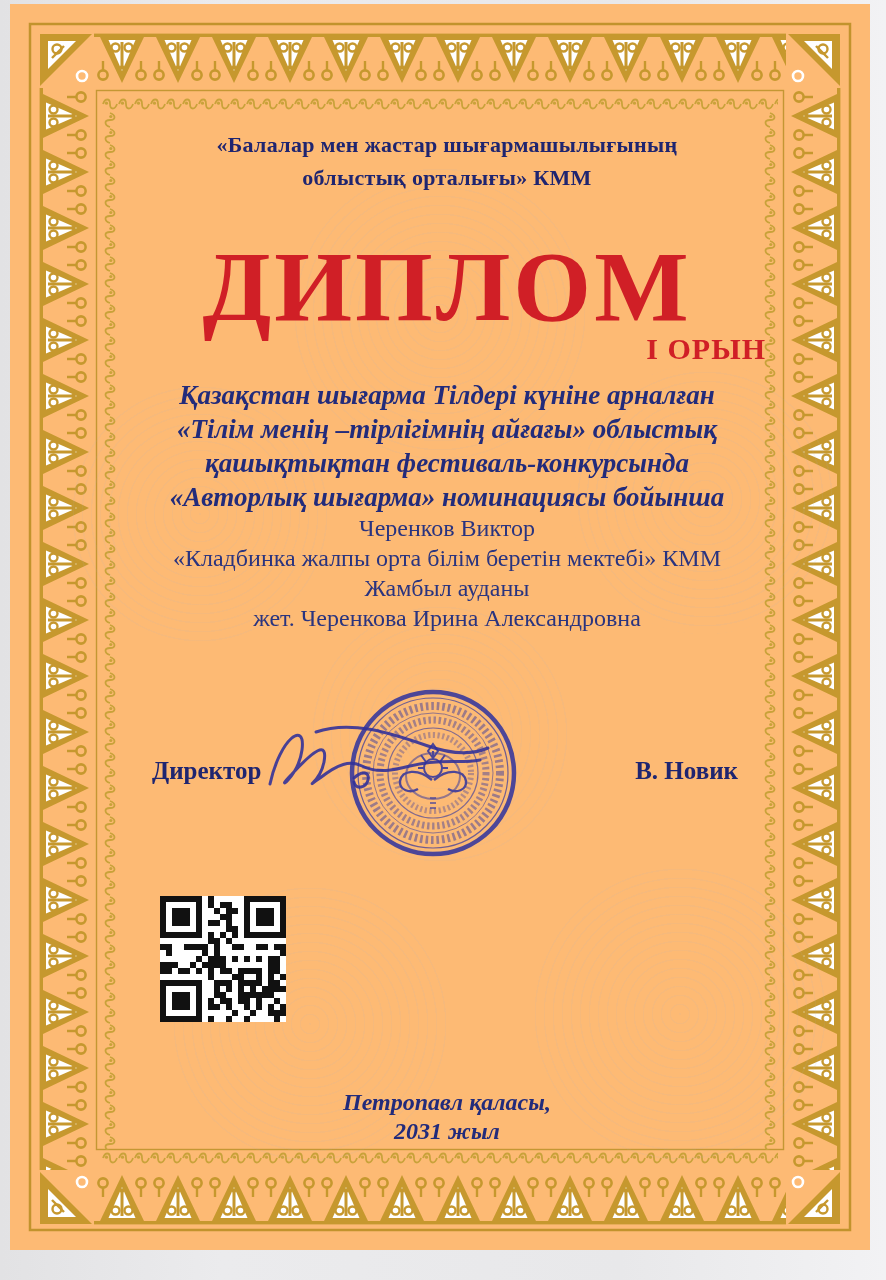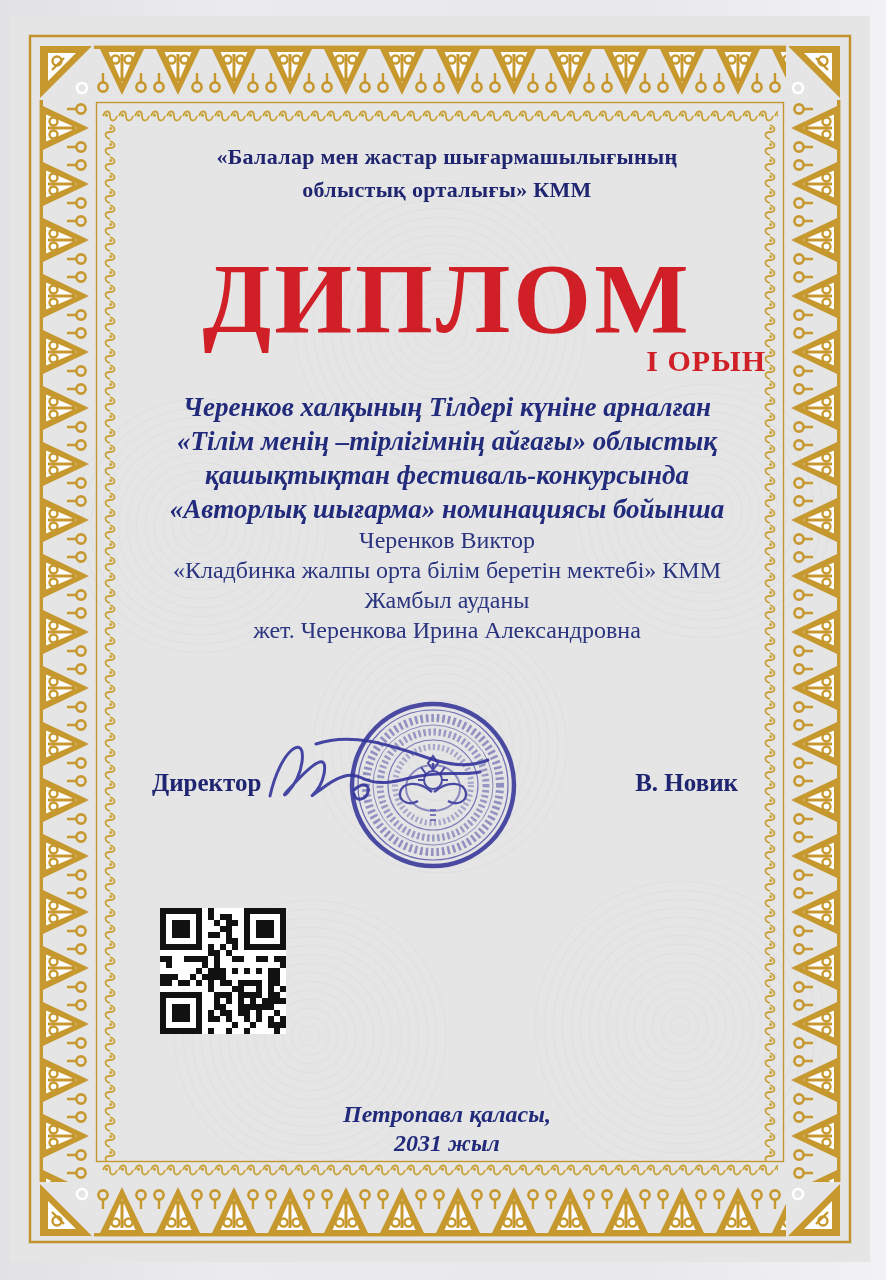--- a/index.html
+++ b/index.html
@@ -2,22 +2,22 @@
 <html><head>
 <meta charset="utf-8">
 <style>
   html,body{margin:0;padding:0;}
   body{
     width:886px;height:1280px;overflow:hidden;position:relative;
     background:linear-gradient(90deg,#e2e2e4 0%,#ebebed 25%,#e8e8ea 70%,#f2f2f4 100%);
     font-family:"Liberation Serif","DejaVu Serif",serif;
   }
   .page{
-    position:absolute;left:10px;top:16px;width:860px;height:1246px;
-    background:#e5e5e5;
+    position:absolute;left:10px;top:4px;width:860px;height:1246px;
+    background:#fdba74;
   }
   .frame{position:absolute;left:0;top:0;}
   
   .wm{
     position:absolute;border-radius:50%;opacity:.55;pointer-events:none;
     background:repeating-radial-gradient(circle at 50% 50%, rgba(168,174,196,.15) 0 1.5px, rgba(0,0,0,0) 1.5px 9px);
   }
   .abs{position:absolute;left:118px;right:104px;text-align:center;color:#252f80;}
   .org{top:124px;font-size:22px;font-weight:bold;line-height:33px;color:#1f2570;letter-spacing:.3px;}
   .title{top:232px;font-size:100px;line-height:102px;font-weight:bold;color:#d01f26;letter-spacing:3px;}
@@ -137,21 +137,21 @@
 
   <div class="abs org">
     <div>«Балалар мен жастар шығармашылығының</div>
     <div>облыстық орталығы» КММ</div>
   </div>
 
   <div class="abs title">ДИПЛОМ</div>
   <div class="abs place">І ОРЫН</div>
 
   <div class="abs event">
-    <div>Черенков халқының Тілдері күніне арналған</div>
+    <div>Қазақстан шығарма Тілдері күніне арналған</div>
     <div>«Тілім менің –тірлігімнің айғағы»  облыстық</div>
     <div>қашықтықтан фестиваль-конкурсында</div>
     <div>«Авторлық шығарма» номинациясы бойынша</div>
   </div>
 
   <div class="abs recipient">
     <div>Черенков Виктор</div>
     <div>«Кладбинка жалпы орта білім  беретін мектебі» КММ</div>
     <div>Жамбыл ауданы</div>
     <div>жет. Черенкова Ирина Александровна</div>

